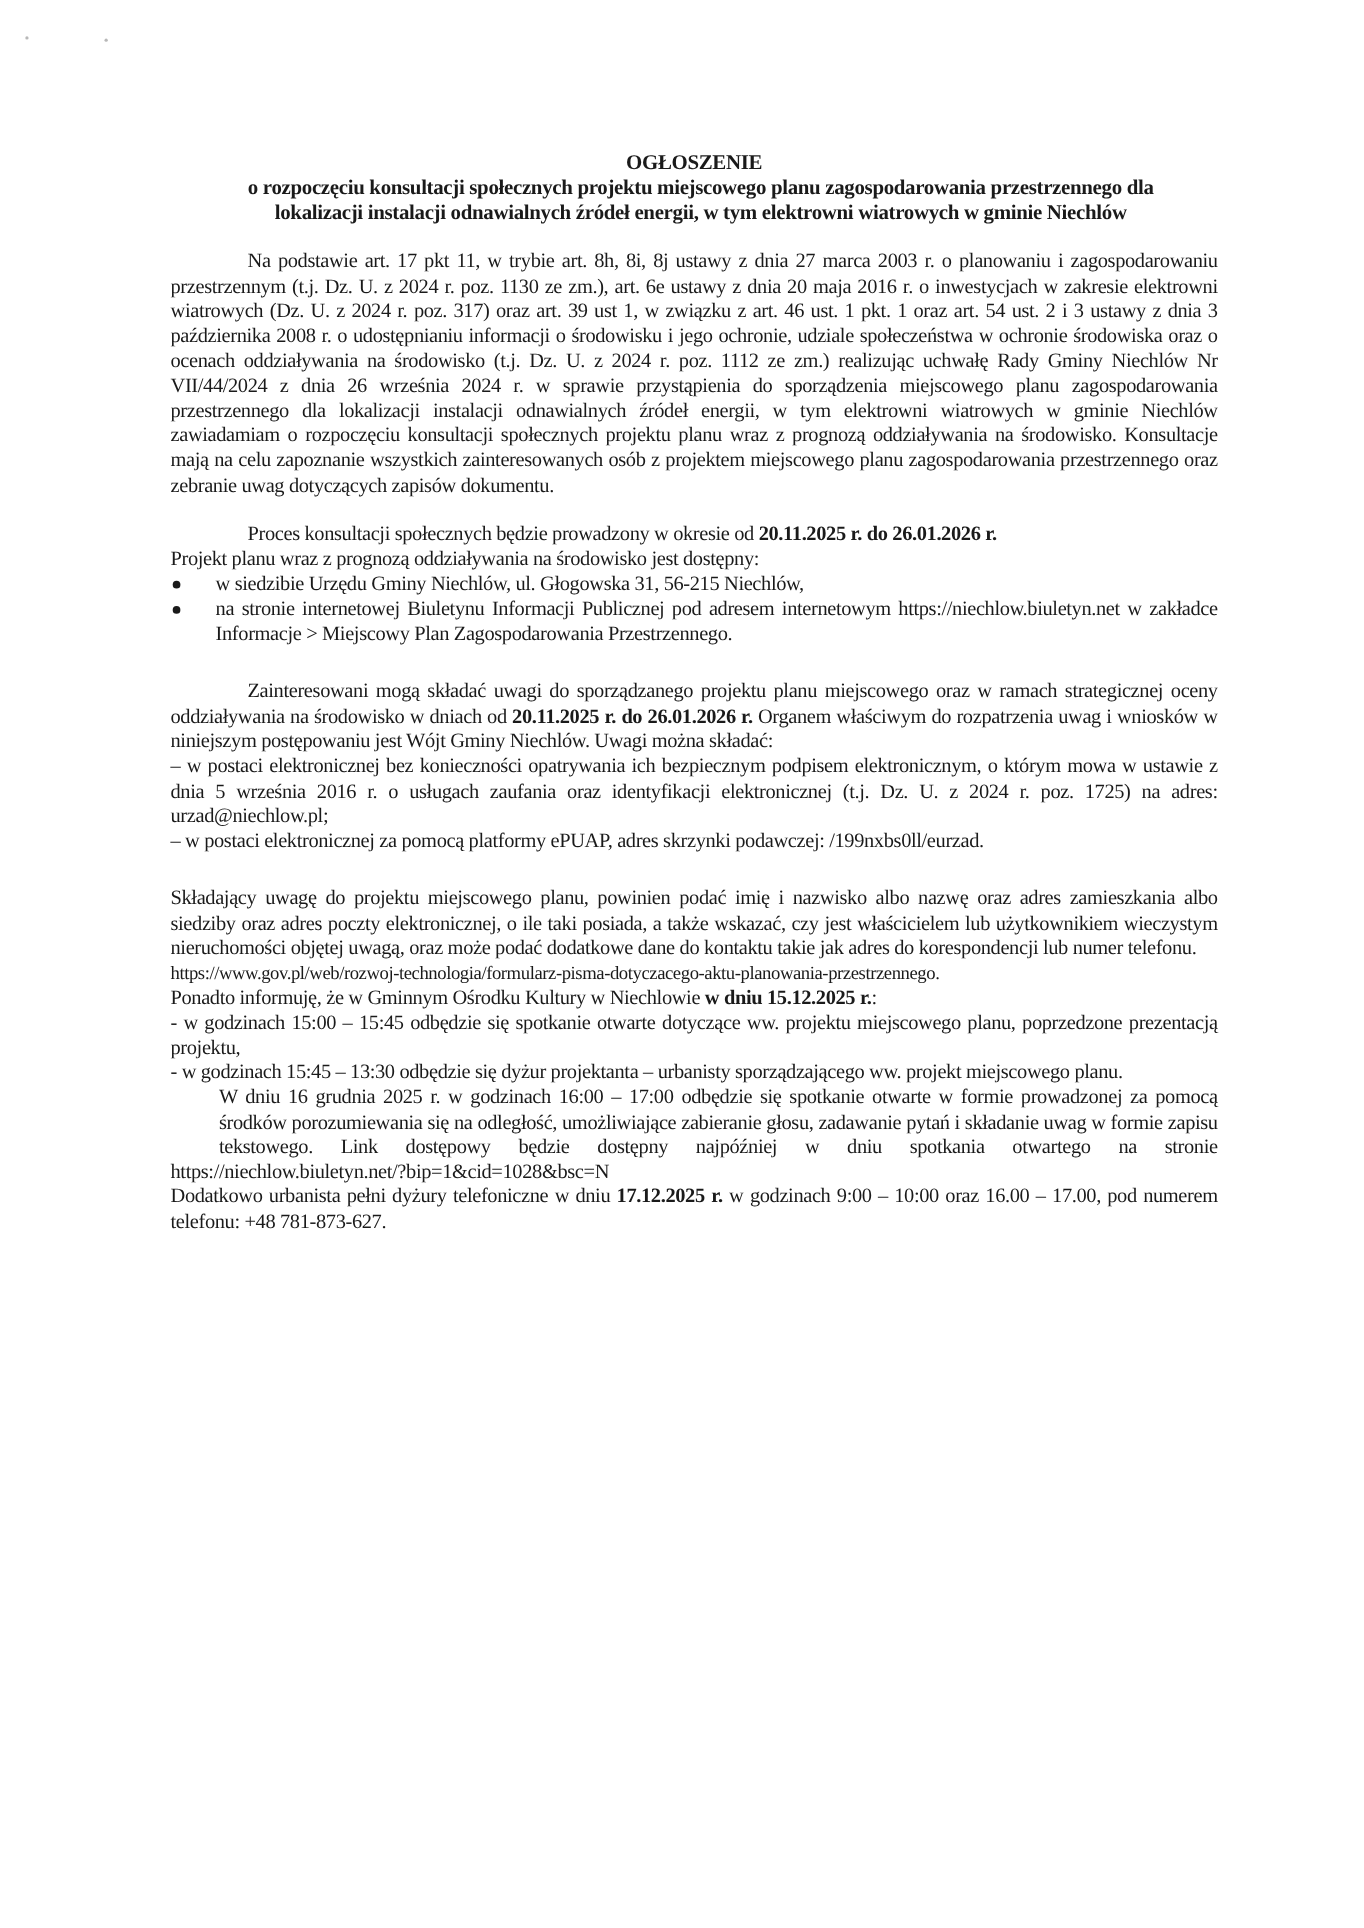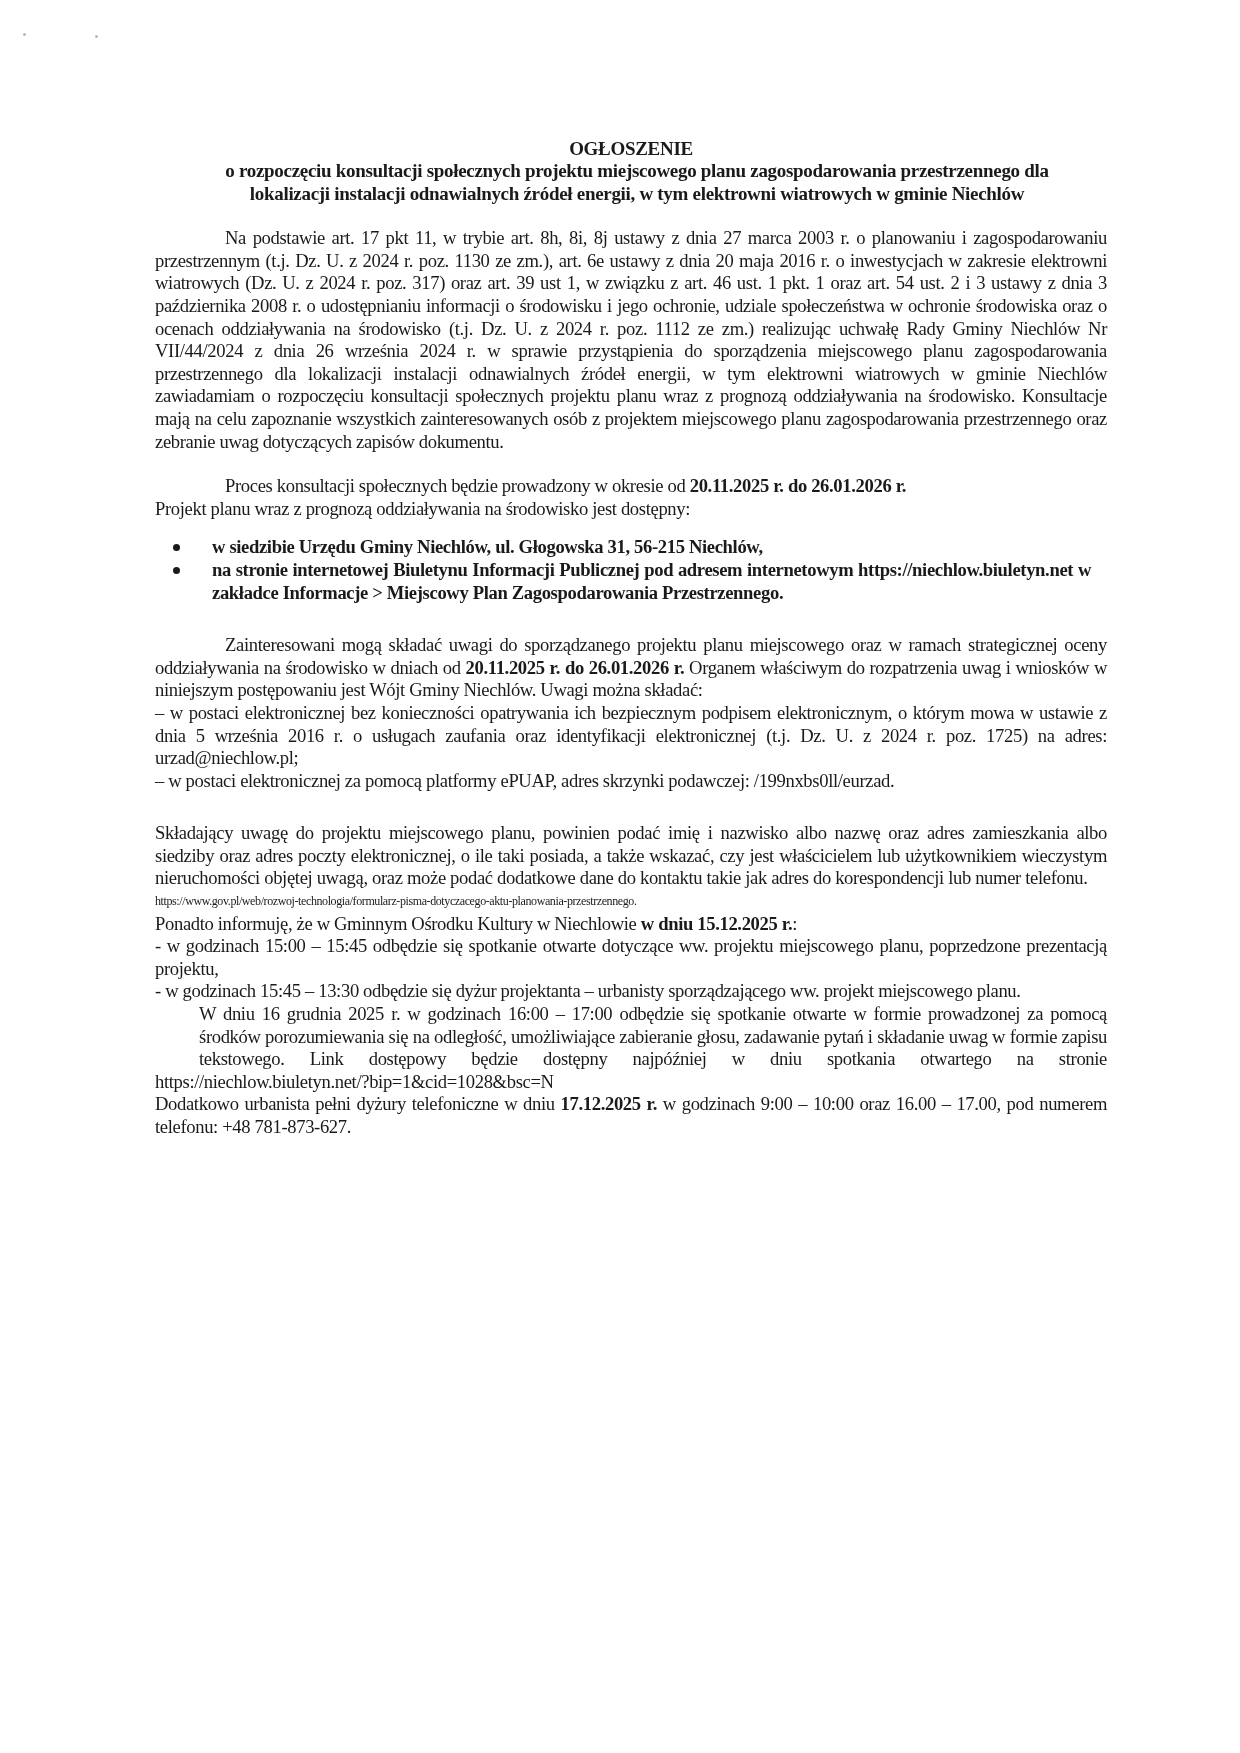--- a/index.html
+++ b/index.html
@@ -49,43 +49,42 @@
     p {
       margin: 0;
       text-align: justify;
     }
     .indent {
       text-indent: 70px;
     }
     .gap-lg { margin-top: 22px; }
     ul.bullets {
       list-style: none;
-      margin: 16px;
+      margin: 0;
       padding: 0;
-      font-weight: bold;
     }
     ul.bullets li {
       position: relative;
       padding-left: 41px;
       text-align: justify;
     }
     ul.bullets li .bullet {
       position: absolute;
       left: 2px;
       top: 8px;
       width: 7px;
       height: 7px;
       border-radius: 50%;
       background: #1a1a1a;
     }
     .dash-item {
       text-align: justify;
     }
     .small-url {
-      font-size: 12px;
+      font-size: 17px;
       letter-spacing: -0.4px;
     }
     b { font-weight: bold; }
     .spread {
       text-align: justify;
       text-align-last: justify;
       margin-left: 44px;
     }
   </style>
 </head>

